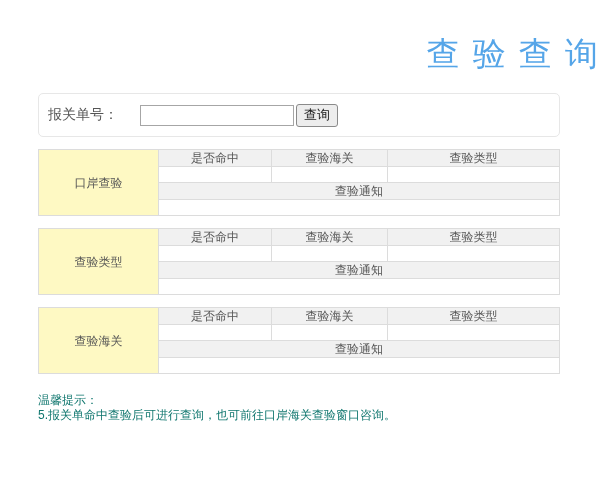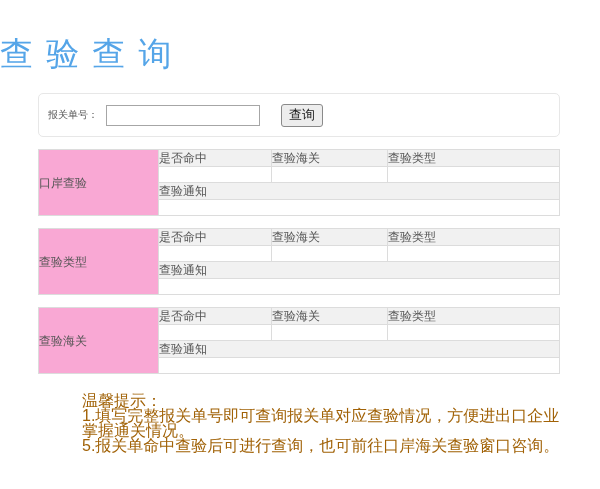--- a/index.html
+++ b/index.html
@@ -5,55 +5,55 @@
   * { box-sizing: border-box; margin: 0; padding: 0; }
   html, body { width: 600px; background: #ffffff; }
   body {
     font-family: "Liberation Sans", "DejaVu Sans", sans-serif;
     color: #555555;
     height: 489px;
     overflow: hidden;
   }
   .page-title {
     margin-top: 32px;
-    text-align: left;
+    text-align: right;
     font-size: 33px;
     font-weight: 400;
     color: #55a5e8;
     letter-spacing: 2px;
   }
   .container {
     width: 522px;
     margin-left: 38px;
   }
   .search-panel {
     margin-top: 16px;
     height: 44px;
     border: 1px solid #e7e7e7;
     border-radius: 5px;
     display: flex;
     align-items: center;
     padding-left: 9px;
   }
   .search-label {
-    font-size: 10px;
+    font-size: 14px;
     color: #555555;
-    margin-right: 8px;
+    margin-right: 22px;
   }
   .search-input {
     width: 154px;
     height: 21px;
     border: 1px solid #a6a6a6;
     border-radius: 0;
     font-size: 12px;
     padding: 0 3px;
     outline: none;
   }
   .search-button {
-    margin-left: 21px;
+    margin-left: 2px;
     height: 23px;
     padding: 1px 7px;
     font-size: 13px;
     color: #222222;
     background: #ededed;
     border: 1px solid #8a8a8a;
     border-radius: 3px;
     font-family: inherit;
     cursor: pointer;
   }
@@ -61,37 +61,36 @@
     width: 100%;
     border-collapse: collapse;
     margin-top: 12px;
     table-layout: fixed;
     font-size: 12px;
     color: #555555;
   }
   .inspect-table td, .inspect-table th {
     border: 1px solid #dcdcdc;
     height: 16px;
-    text-align: left;
+    text-align: center;
     font-weight: 400;
     padding: 0;
     line-height: 16px;
   }
   .cell-gray { background: #f1f1f1; }
   .cell-white { background: #ffffff; }
-  .row-label-cell { width: 120px; background: #f9a8d4; }
+  .row-label-cell { width: 120px; background: #fef9c3; }
   .col-hit { width: 113px; }
   .col-customs { width: 116px; }
   .tables-wrap { margin-top: 6px; }
   .tips {
     margin-top: 19px;
-    font-size: 16px;
+    font-size: 12px;
     line-height: 15px;
-    color: #a16207;
-    margin-left: 44px;
+    color: #0f766e;
   }
   .tips p { margin: 0; }
 </style>
 </head>
 <body>
 
 <h1 class="page-title">查 验 查 询</h1>
 
 <div class="container">
 
@@ -166,17 +165,16 @@
       <tr>
         <td class="cell-white" colspan="3"></td>
       </tr>
     </tbody>
       </table>
 
   </div>
 
   <div class="tips">
     <p>温馨提示：</p>
-    <p>1.填写完整报关单号即可查询报关单对应查验情况，方便进出口企业掌握通关情况。</p>
     <p>5.报关单命中查验后可进行查询，也可前往口岸海关查验窗口咨询。</p>
   </div>
 
 </div>
 
 </body></html>

